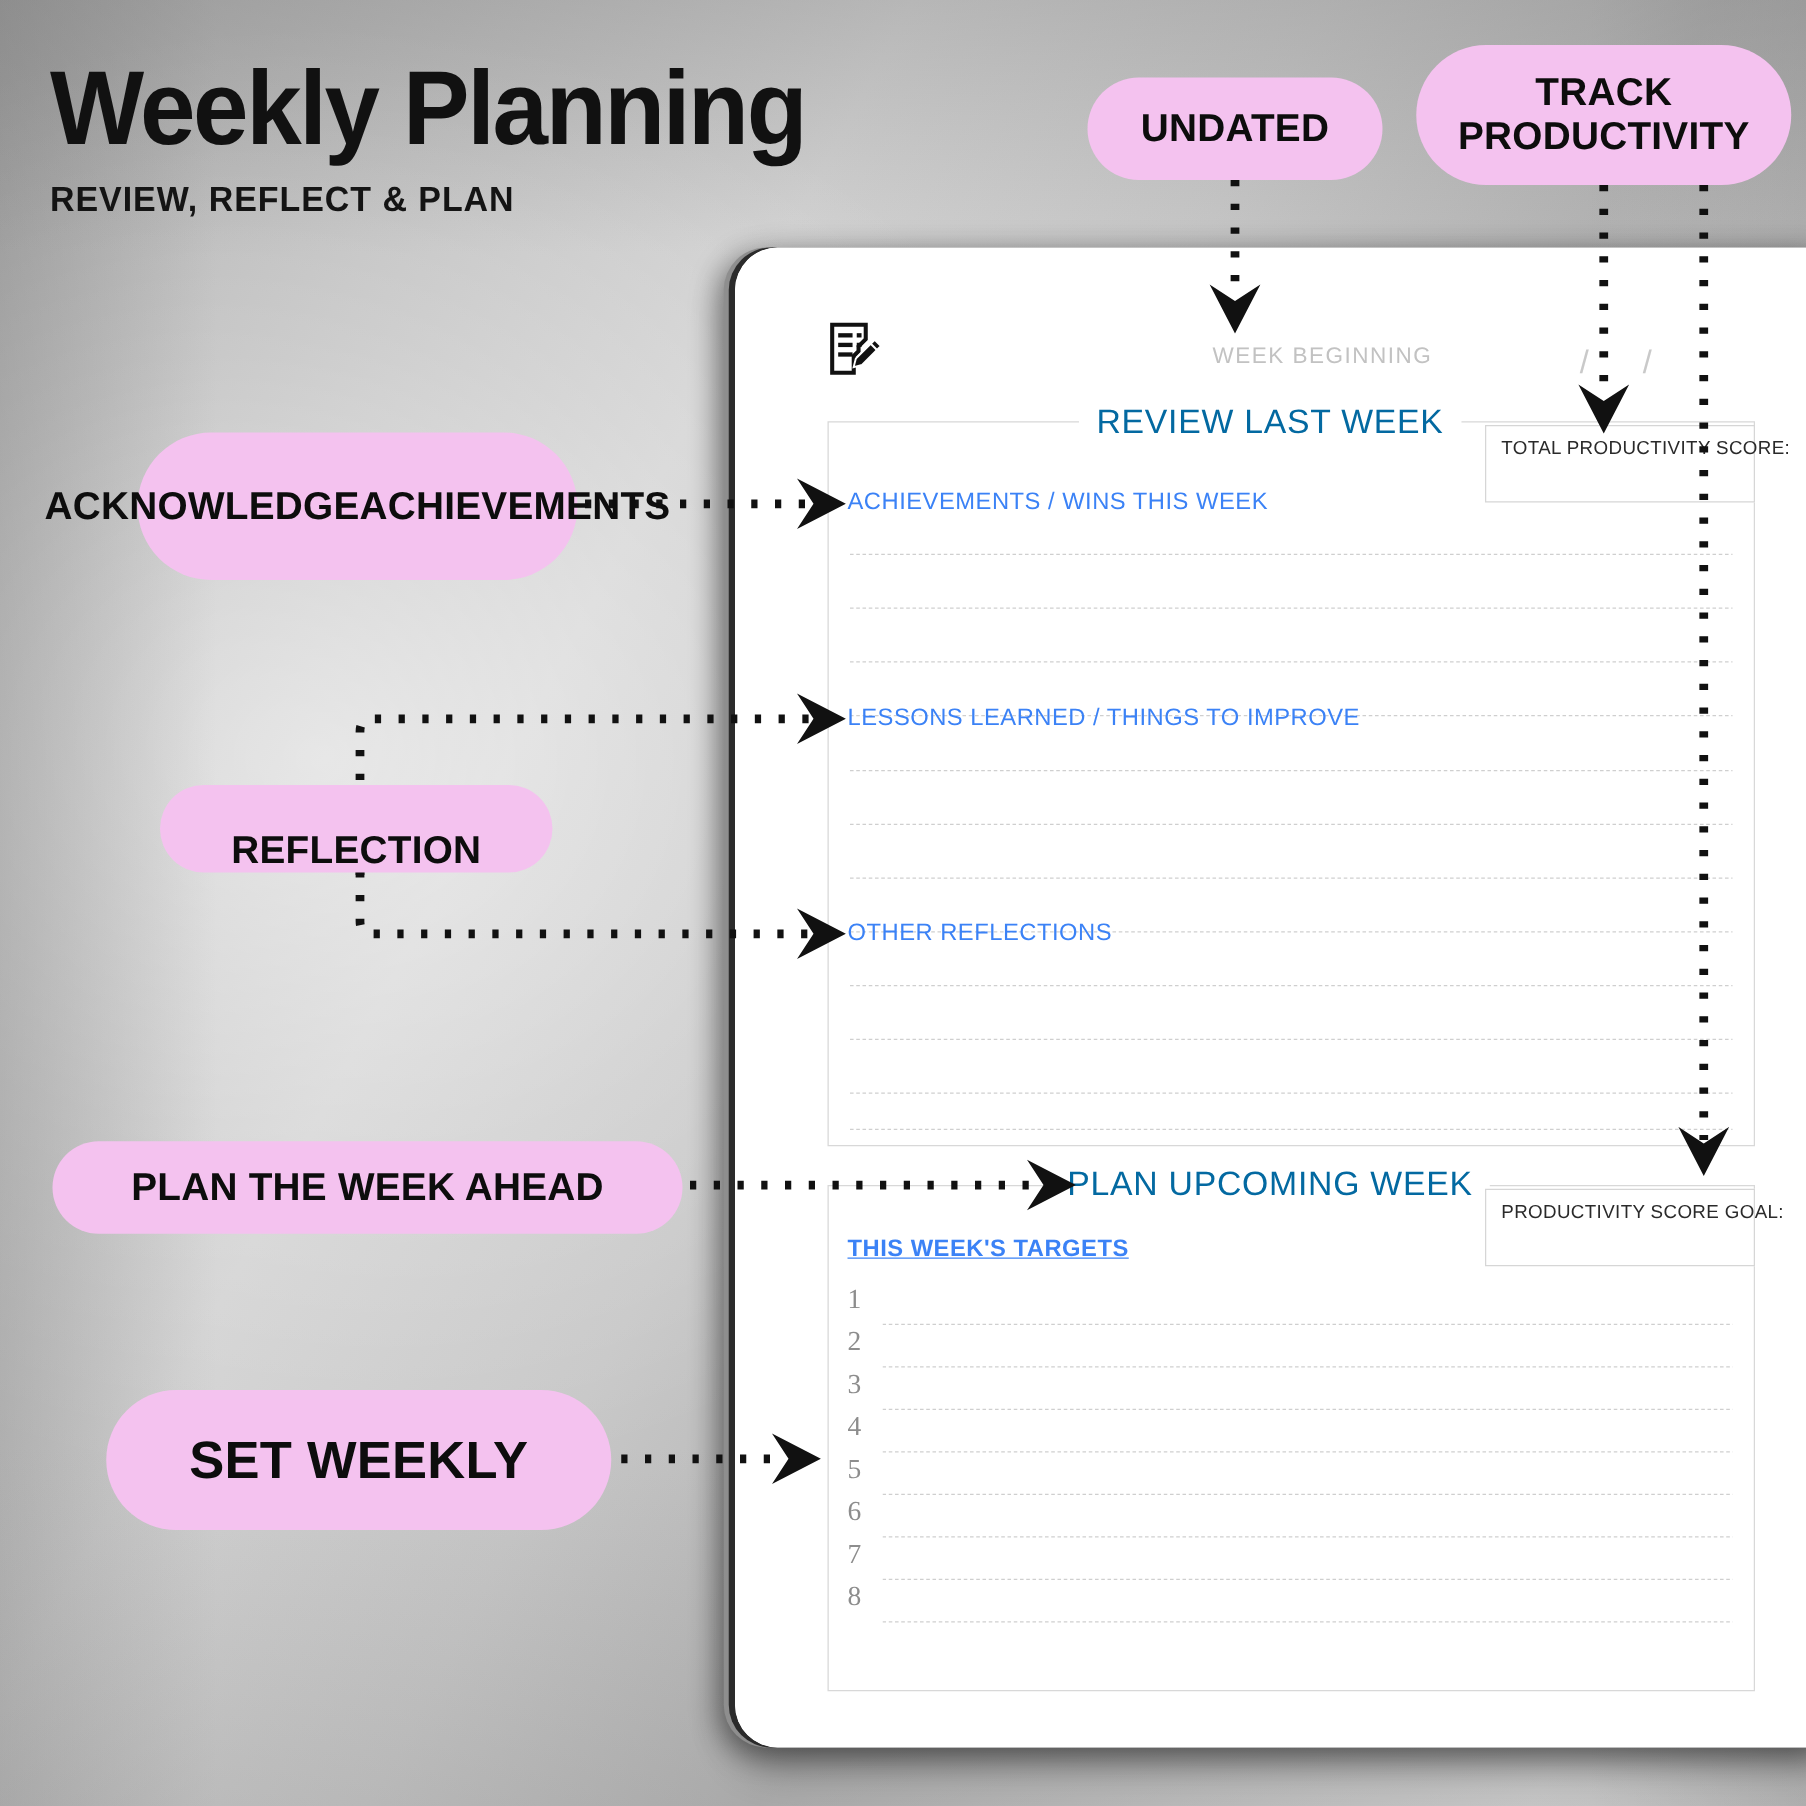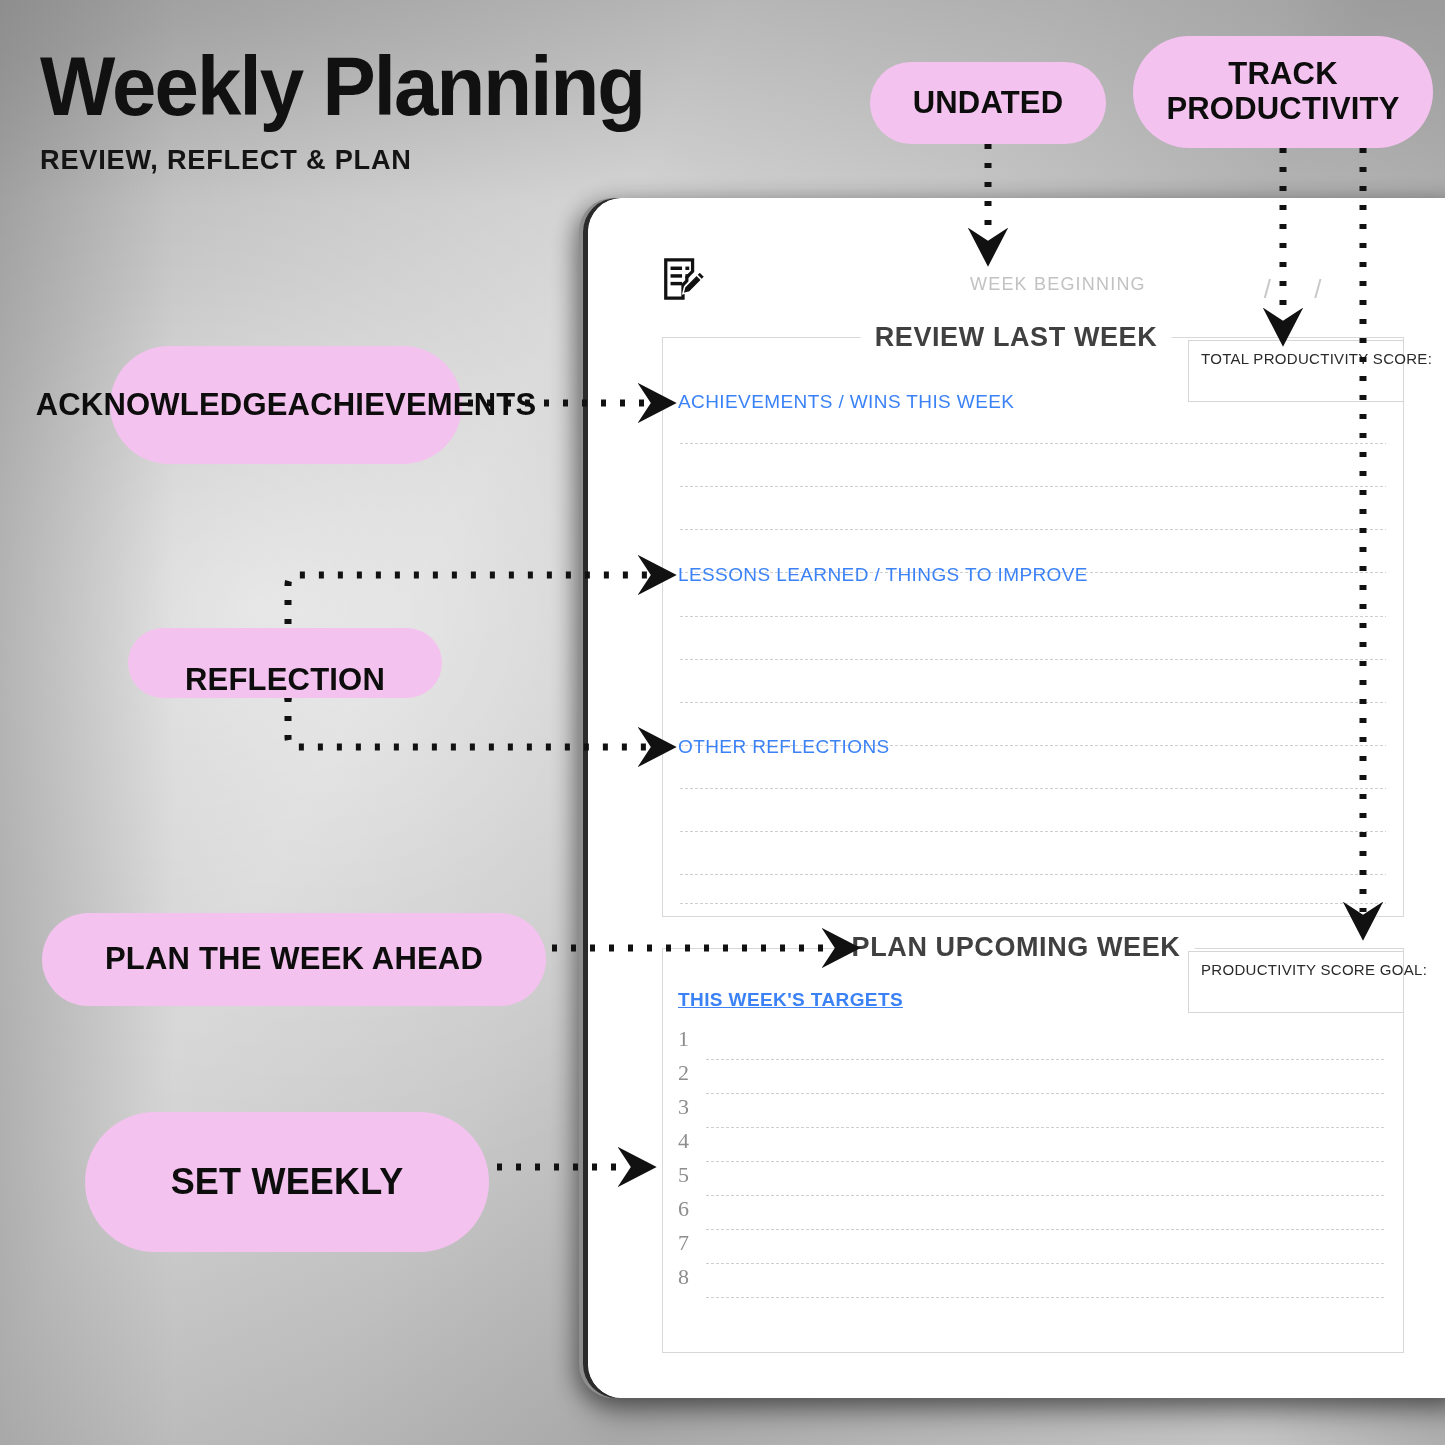--- a/index.html
+++ b/index.html
@@ -72,24 +72,23 @@
     display: flex; align-items: flex-start; gap: 0;
     color: #c2c2c2; font-size: 18px; letter-spacing: 1.2px;
   }
   #week-beg .slash { color: #c9c9c9; font-size: 26px; font-weight: 300; }
   #week-beg .gap1 { display:inline-block; width: 118px; }
   #week-beg .gap2 { display:inline-block; width: 42px; }
 
   
   .sec-title {
     position: absolute;
-    font-size: 27px; color: #404040; letter-spacing: 0.6px;
+    font-size: 27px; color: #0369a1; letter-spacing: 0.6px;
     background: #fff; padding: 0 14px; white-space: nowrap;
     transform: translateX(-50%);
-    font-weight: bold;
   }
 
   
   .panel {
     position: absolute;
     border: 1px solid #d8d8d8;
     background: transparent;
   }
 
   
@@ -287,19 +286,19 @@
 
 <div class="badge" style="left:110px; top:346px; width:352px; height:118px; font-size:31px; flex-direction:row; line-height:1.12;">
   <span>ACKNOWLEDGE</span>
   <span>ACHIEVEMENTS</span>
 </div>
 
 <div class="badge" style="left:128px; top:628px; width:314px; height:70px; font-size:31px;align-items:flex-end;">
   <span>REFLECTION</span>
 </div>
 
-<div class="badge" style="left:42px; top:913px; width:504px; height:93px; font-size:31px;">
+<div class="badge" style="left:42px; top:913px; width:504px; height:74px; font-size:31px;">
   <span>PLAN THE WEEK AHEAD</span>
 </div>
 
-<div class="badge" style="left:85px; top:1112px; width:404px; height:140px; font-size:36px; flex-direction:column; line-height:1.12;">
+<div class="badge" style="left:85px; top:1112px; width:404px; height:112px; font-size:42px; flex-direction:column; line-height:1.12;">
   <span>SET WEEKLY</span>
 </div>
 
 </body></html>

